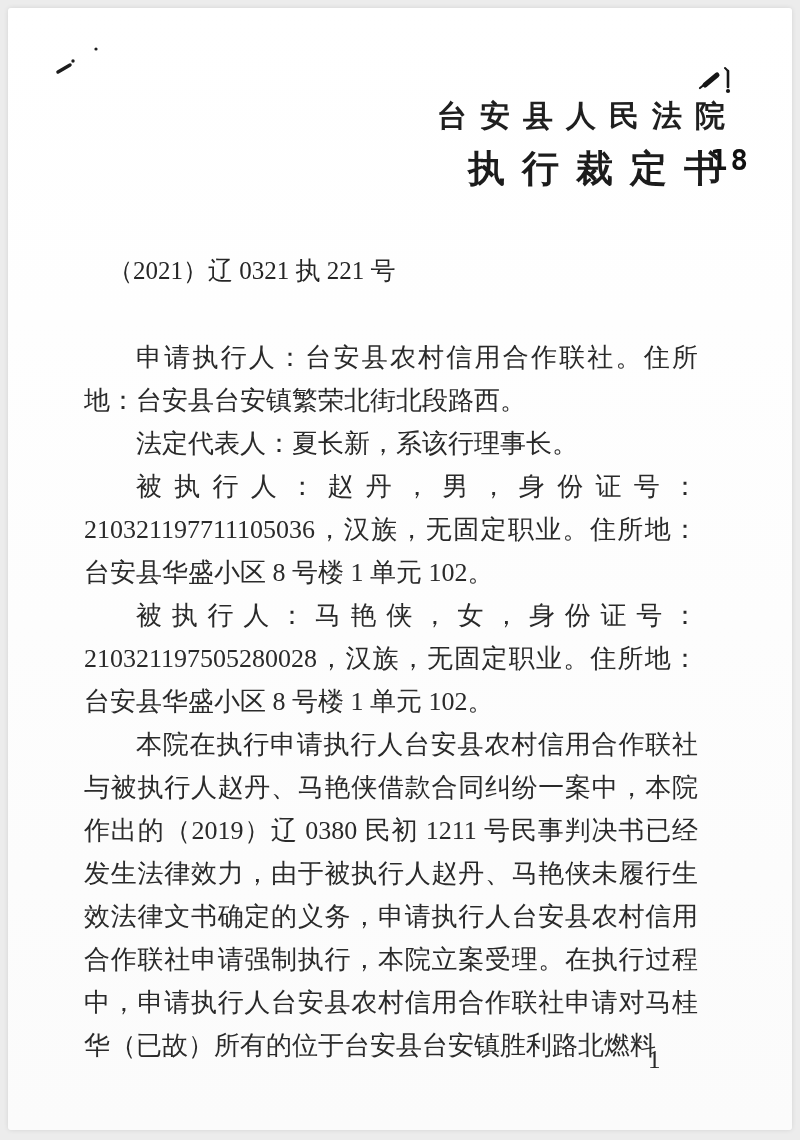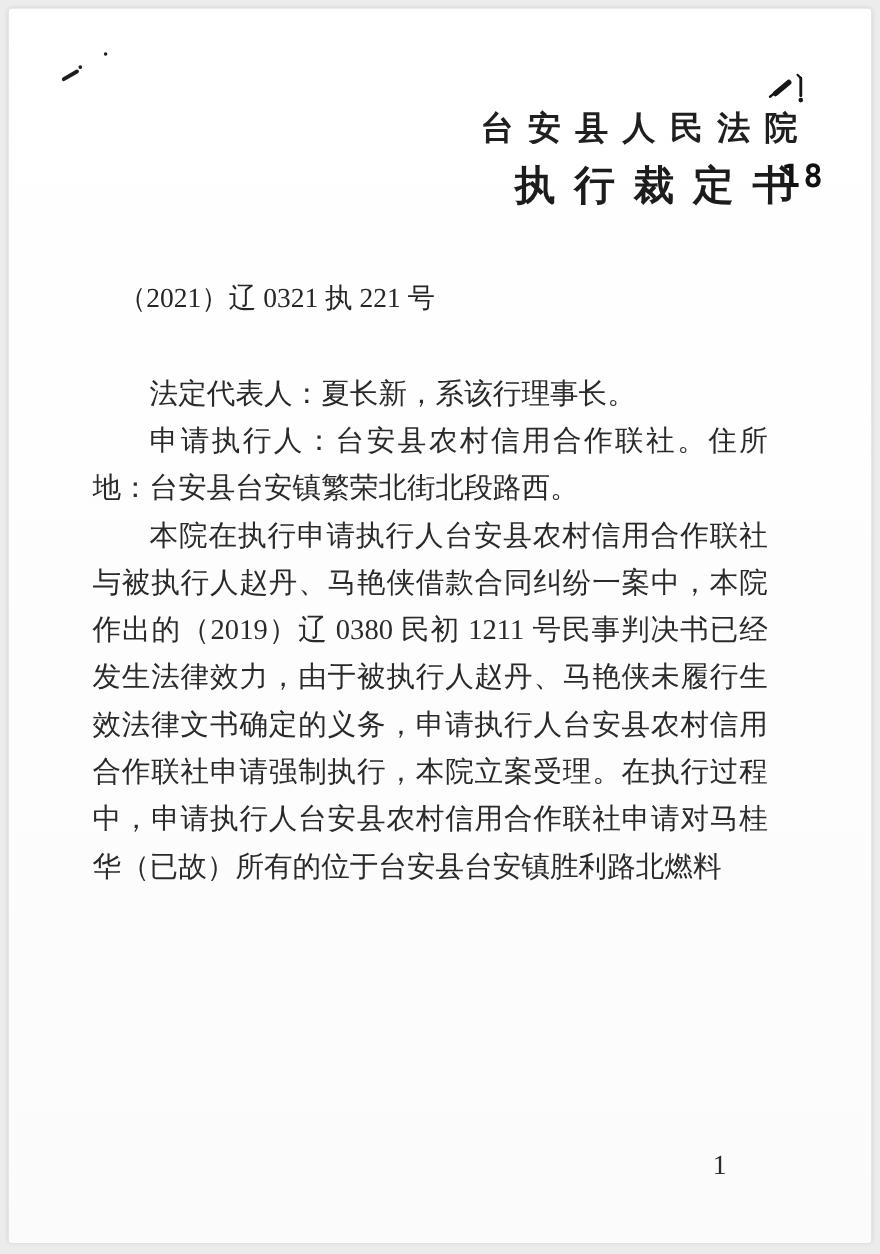--- a/index.html
+++ b/index.html
@@ -103,21 +103,23 @@
 
     <div class="stamp-number">18</div>
 
     <div class="court-name">台安县人民法院</div>
 
     <div class="doc-title">执行裁定书</div>
 
     <div class="case-number">（2021）辽 0321 执 221 号</div>
 
     <div class="body-text">
+      <p>申请执行人：台安县农村信用合作联社。住所地：台安县台安镇繁荣北街北段路西。</p>
       <p>法定代表人：夏长新，系该行理事长。</p>
-      <p>申请执行人：台安县农村信用合作联社。住所地：台安县台安镇繁荣北街北段路西。</p>
+      <p>被执行人：赵丹，男，身份证号：210321197711105036，汉族，无固定职业。住所地：台安县华盛小区 8 号楼 1 单元 102。</p>
+      <p>被执行人：马艳侠，女，身份证号：210321197505280028，汉族，无固定职业。住所地：台安县华盛小区 8 号楼 1 单元 102。</p>
       <p>本院在执行申请执行人台安县农村信用合作联社与被执行人赵丹、马艳侠借款合同纠纷一案中，本院作出的（2019）辽 0380 民初 1211 号民事判决书已经发生法律效力，由于被执行人赵丹、马艳侠未履行生效法律文书确定的义务，申请执行人台安县农村信用合作联社申请强制执行，本院立案受理。在执行过程中，申请执行人台安县农村信用合作联社申请对马桂华（已故）所有的位于台安县台安镇胜利路北燃料</p>
     </div>
 
     <div class="page-number">1</div>
 
   </div>
 </div>
 
 </body></html>

